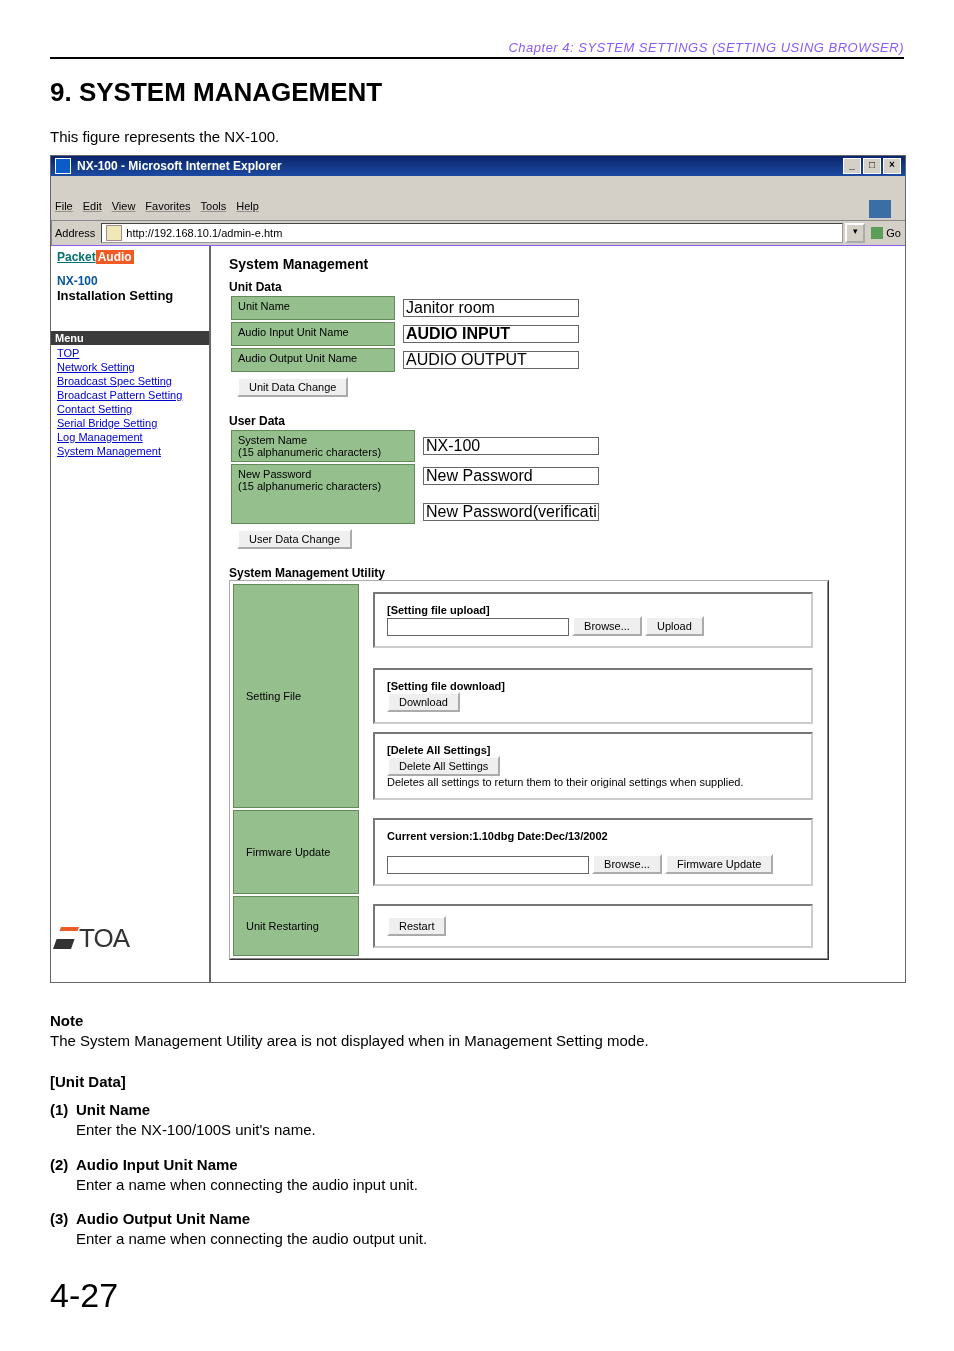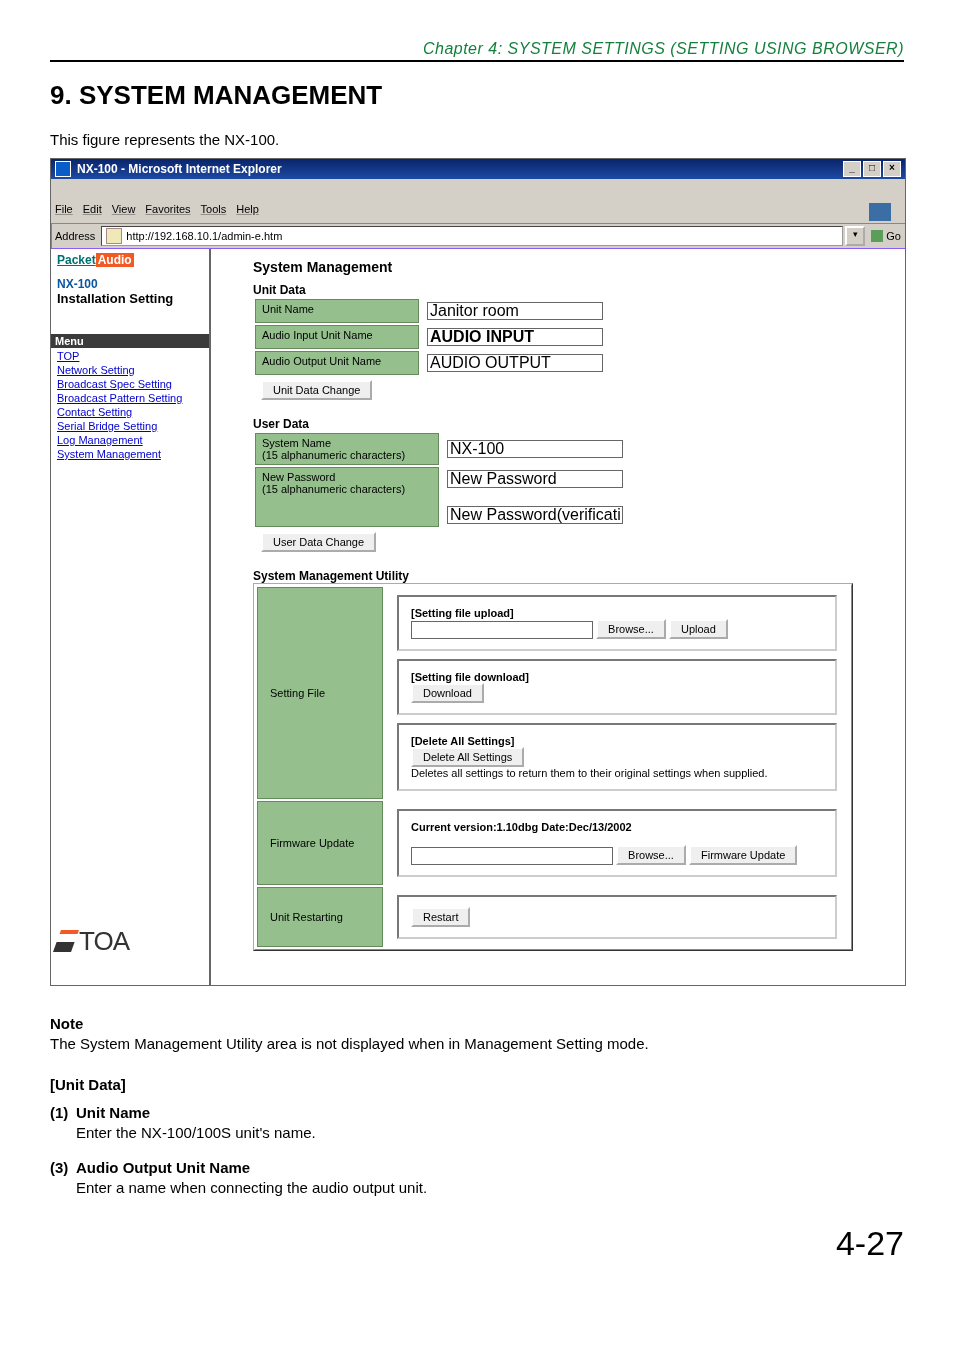--- a/index.html
+++ b/index.html
@@ -1,17 +1,17 @@
 <!DOCTYPE html>
 <html><head>
 <meta charset="utf-8">
 <style>
   body { margin:0; font-family: Arial, Helvetica, sans-serif; background:#fff; color:#000; }
   .page { width:954px; margin:0 auto; padding:40px 50px 60px 50px; box-sizing:border-box; }
-  .chapter-head { color:#15803d; font-style:italic; text-align:right; font-size:16px; letter-spacing:0.5px; }
+  .chapter-head { color:#8b5cf6; font-style:italic; text-align:right; font-size:13px; letter-spacing:0.5px; }
   .hr-top { border:none; border-top:2px solid #000; margin-top:2px; margin-bottom:18px; }
   h1.sec-title { font-size:26px; margin:0 0 20px 0; }
   .intro-text { font-size:15px; margin-bottom:10px; }
 
   
   .win { border:1px solid #666; background:#d4d0c8; width:100%; box-shadow:1px 1px 0 #888 inset; }
   .titlebar { background:linear-gradient(#0a246a,#1c4aa3); color:#fff; font-size:12px; font-weight:bold; padding:2px 4px; display:flex; align-items:center; }
   .titlebar .ie-icon { width:14px; height:14px; background:#0a5dc7; margin-right:6px; border:1px solid #fff;}
   .titlebar .spacer { flex:1; }
   .win-btn { width:16px; height:14px; background:#d4d0c8; border:1px solid #fff; margin-left:2px; font-size:10px; line-height:12px; text-align:center; color:#000; }
@@ -19,21 +19,21 @@
   .menubar span { margin-right:10px; text-decoration:underline; text-decoration-color:rgba(0,0,0,0.3);margin-top:22px; }
   .menubar .flag { margin-left:auto; width:22px; height:18px; background:#3b6ea5; }
   .addrbar { display:flex; align-items:center; font-size:11px; padding:2px 4px; border-bottom:1px solid #8b5cf6; }
   .addrbar .addr-label { margin-right:6px; }
   .addrbar .url-box { flex:1; background:#fff; border:1px inset #999; padding:1px 4px; display:flex; align-items:center; }
   .addrbar .page-icon { width:14px; height:14px; background:#efe9b8; border:1px solid #a88; margin-right:4px; }
   .addrbar .dropdown-caret { width:16px; height:16px; background:#d4d0c8; border:2px outset #fff; margin-left:2px; font-size:9px; text-align:center; line-height:12px; }
   .addrbar .go-btn { margin-left:6px; display:flex; align-items:center;text-align:center; }
   .addrbar .go-arrow { width:12px; height:12px; background:#5a9e5a; margin-right:3px; }
 
-  .content-area { display:flex; background:#fff; font-family: "MS UI Gothic", Tahoma, sans-serif; font-size:11px;gap:24px; }
+  .content-area { display:flex; background:#fff; font-family: "MS UI Gothic", Tahoma, sans-serif; font-size:11px; }
   .sidebar { width:146px; border-right:2px solid #666; padding:4px 6px 12px 6px; position:relative; min-height:720px; }
   .brand-top { color:#007070; font-weight:bold; font-size:12px; text-decoration:underline; }
   .brand-top .audio { background:#f15a24; color:#fff; padding:0 2px; margin-left:0px; text-decoration:none; display:inline-block; }
   .brand-sub { color:#0a56a0; font-weight:bold; font-size:12px; margin-top:10px; }
   .install-set { font-weight:bold; font-size:13px; }
   .menu-header { background:#3b3b3b; color:#fff; font-weight:bold; padding:1px 4px; margin-top:28px; margin-left:-6px; margin-right:-6px; }
   .sidebar a { color:#0000cc; text-decoration:underline; display:inline-block; margin-top:2px; font-size:11px; }
   .toa-logo { position:absolute; bottom:28px; left:6px; font-size:26px; color:#333; letter-spacing:-1px; }
   .toa-logo .bolt { display:inline-block; width:18px; border-top:4px solid #f15a24; border-bottom:10px solid #333; height:8px; transform:skewX(-20deg); margin-right:4px; vertical-align:-2px; }
 
@@ -50,21 +50,21 @@
   .filebox { background:#fff; border:1px solid #666; height:16px; width:180px; display:inline-block; vertical-align:middle; }
 
   .textbody { font-size:15px; margin-top:28px; line-height:1.35; }
   .textbody .bold { font-weight:bold; }
   ol.def-list { list-style:none; padding-left:0; margin:8px 0 0 0; }
   ol.def-list li { margin-bottom:14px; }
   ol.def-list .num { display:inline-block; width:26px; font-weight:bold; }
   ol.def-list .term { font-weight:bold; }
   ol.def-list .desc { margin-left:26px; display:block; }
 
-  .page-num { text-align:right; font-size:34px; margin-top:26px; }
+  .page-num { text-align:left; font-size:34px; margin-top:26px; }
 </style>
 </head>
 <body>
 
 <div class="page">
 
   <div class="chapter-head">Chapter 4:  SYSTEM SETTINGS (SETTING USING BROWSER)</div>
   <hr class="hr-top">
 
   <h1 class="sec-title">9. SYSTEM MANAGEMENT</h1>
@@ -182,21 +182,21 @@
           <tbody>
               <tr>
             <td class="cell-green" style="width:100px;text-align:left;vertical-align:middle">Setting File</td>
             <td>
               <div class="inset-box">
                 <b>[Setting file upload]</b><br>
                 <span class="filebox"></span>
                 <button class="win-button">Browse...</button>
                 <button class="win-button">Upload</button>
               </div>
-              <div class="inset-box" style="margin-top:8px">
+              <div class="inset-box" style="margin-top:20px">
                 <b>[Setting file download]</b><br>
                 <button class="win-button">Download</button>
               </div>
               <div class="inset-box" style="margin-top:8px">
                 <b>[Delete All Settings]</b><br>
                 <button class="win-button">Delete All Settings</button><br>
                 <span>Deletes all settings to return them to their original settings when supplied.</span>
               </div>
             </td>
           </tr>
@@ -227,20 +227,24 @@
     <div class="bold">Note</div>
     <div>The System Management Utility area is not displayed when in Management Setting mode.</div>
     <br>
     <div class="bold">[Unit Data]</div>
     <ol class="def-list">
       <li>
         <span class="num">(1)</span><span class="term">Unit Name</span>
         <span class="desc">Enter the NX-100/100S unit's name.</span>
       </li>
       <li>
+        <span class="num">(2)</span><span class="term">Audio Input Unit Name</span>
+        <span class="desc">Enter a name when connecting the audio input unit.</span>
+      </li>
+      <li>
         <span class="num">(3)</span><span class="term">Audio Output Unit Name</span>
         <span class="desc">Enter a name when connecting the audio output unit.</span>
       </li>
     </ol>
   </div>
 
   <div class="page-num">4-27</div>
 </div>
 
 </body></html>

